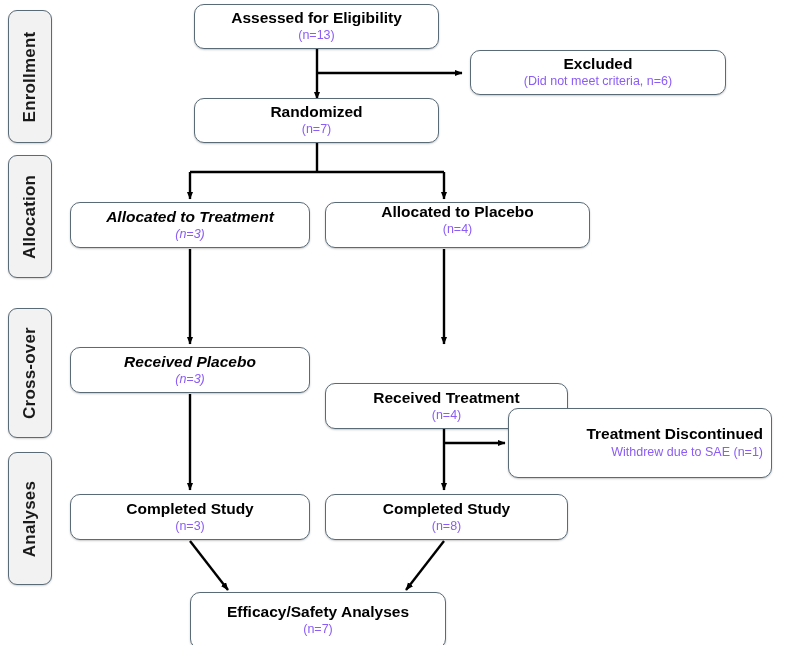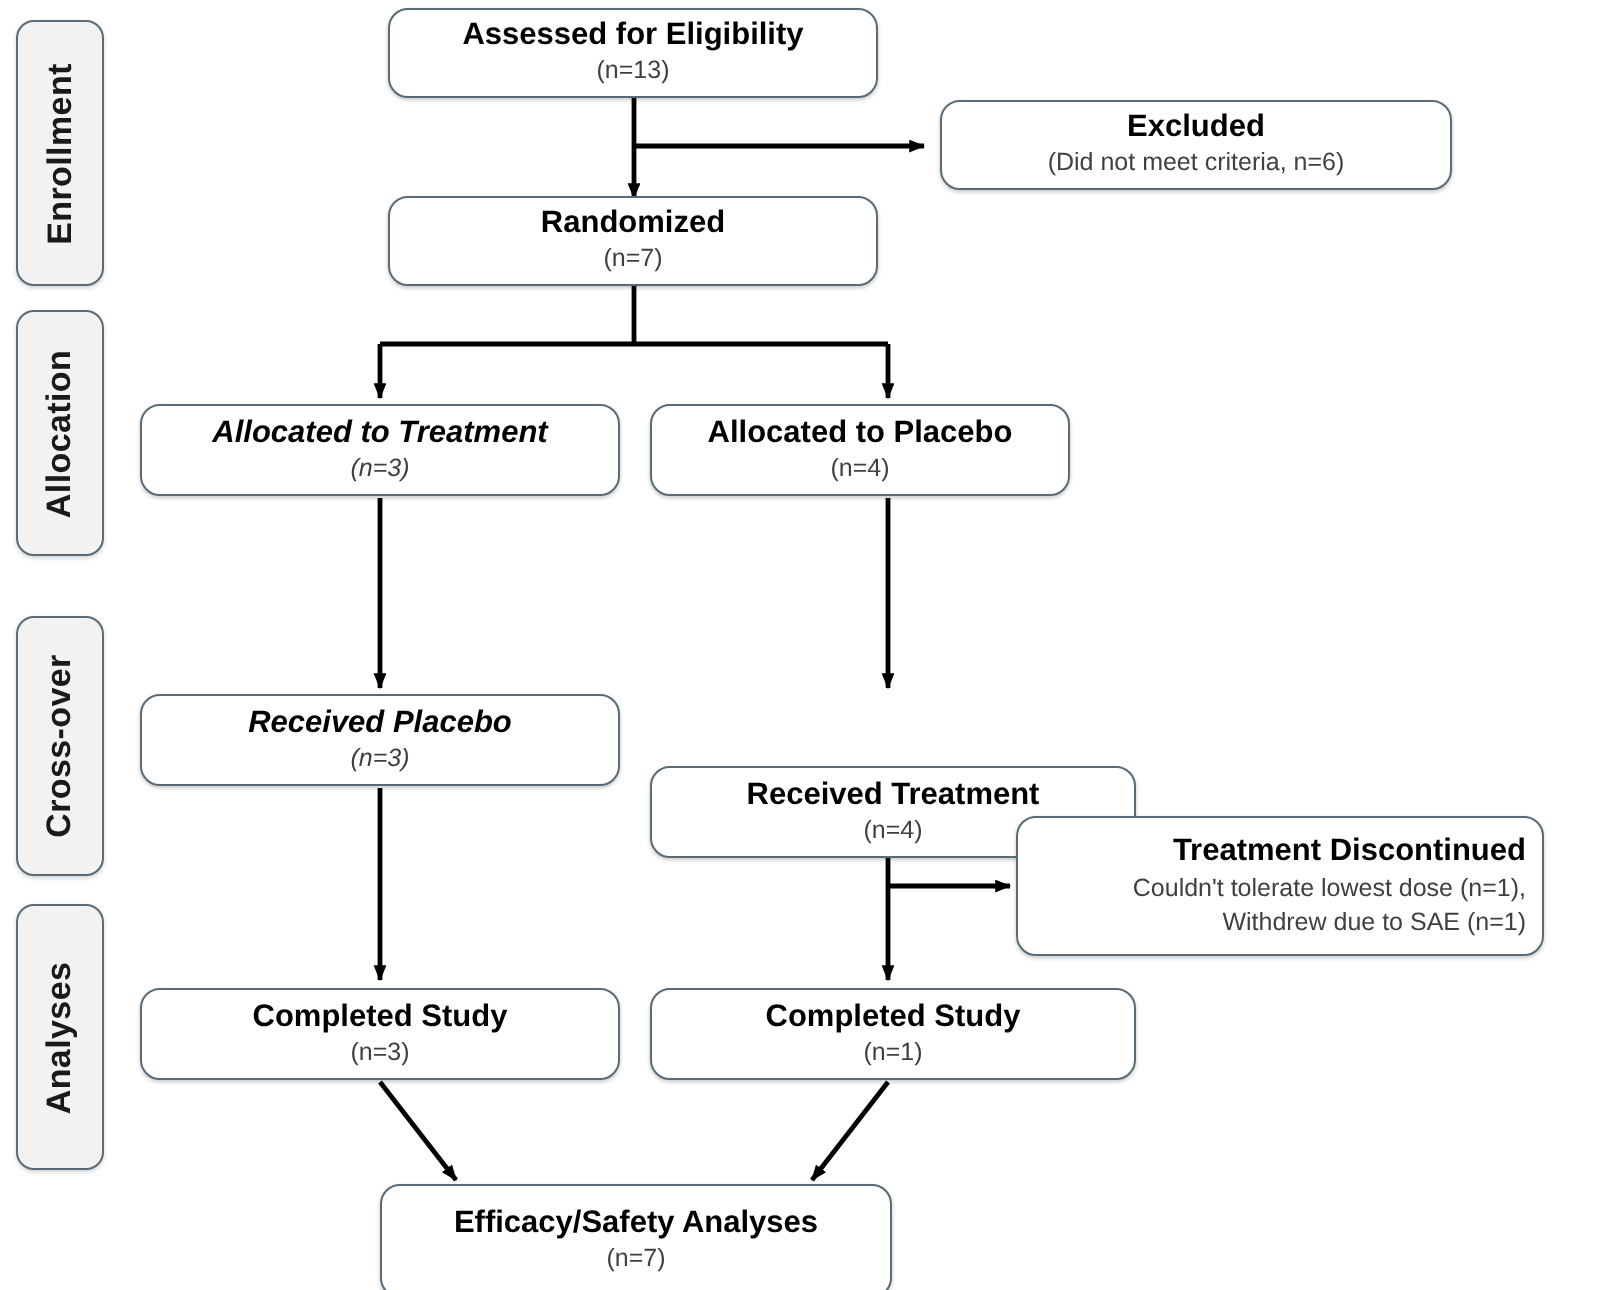--- a/index.html
+++ b/index.html
@@ -69,21 +69,21 @@
   .node-title {
     font-size: 15.5px;
     font-weight: bold;
     color: #000000;
     line-height: 1.16;
     white-space: nowrap;
   }
   .node-sub {
     font-size: 12.5px;
     font-weight: normal;
-    color: #404040;
+    color: #8b5cf6;
     line-height: 1.24;
     margin-top: 1px;
     white-space: nowrap;
   }
   .node-sub.multi { line-height: 1.3; }
 </style>
 </head>
 <body>
 
 <div id="diagram">
@@ -148,49 +148,48 @@
   <div class="node" style="left:194px; top:98px; width:245px; height:45px;">
     <div class="node-title">Randomized</div>
     <div class="node-sub">(n=7)</div>
   </div>
 
   <div class="node" style="left:70px; top:202px; width:240px; height:46px;font-style:italic;">
     <div class="node-title">Allocated to Treatment</div>
     <div class="node-sub">(n=3)</div>
   </div>
 
-  <div class="node" style="left:325px; top:202px; width:210px; height:46px;">
+  <div class="node" style="left:325px; top:202px; width:265px; height:46px;justify-content:flex-end;">
     <div class="node-title">Allocated to Placebo</div>
     <div class="node-sub">(n=4)</div>
   </div>
 
   <div class="node" style="left:70px; top:347px; width:240px; height:46px;font-style:italic;">
     <div class="node-title">Received Placebo</div>
     <div class="node-sub">(n=3)</div>
   </div>
 
   <div class="node" style="left:325px; top:347px; width:243px; height:46px;margin-top:36px;">
     <div class="node-title">Received Treatment</div>
     <div class="node-sub">(n=4)</div>
   </div>
 
   <div class="node" style="left:508px; top:408px; width:264px; height:70px;align-items:flex-end;">
     <div class="node-title">Treatment Discontinued</div>
-    <div class="node-sub multi">Couldn't tolerate lowest dose (n=1),</div>
     <div class="node-sub multi">Withdrew due to SAE (n=1)</div>
   </div>
 
   <div class="node" style="left:70px; top:494px; width:240px; height:46px;">
     <div class="node-title">Completed Study</div>
     <div class="node-sub">(n=3)</div>
   </div>
 
   <div class="node" style="left:325px; top:494px; width:243px; height:46px;">
     <div class="node-title">Completed Study</div>
-    <div class="node-sub">(n=1)</div>
+    <div class="node-sub">(n=8)</div>
   </div>
 
   <div class="node" style="left:190px; top:592px; width:256px; height:57px;">
     <div class="node-title">Efficacy/Safety Analyses</div>
     <div class="node-sub">(n=7)</div>
   </div>
 
 </div>
 
 </body></html>

